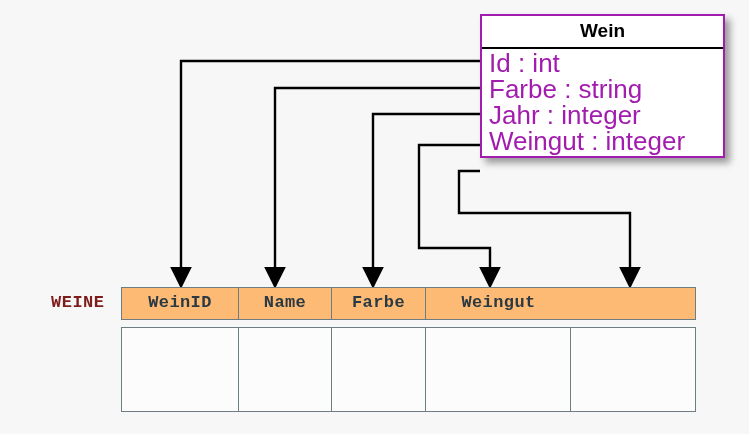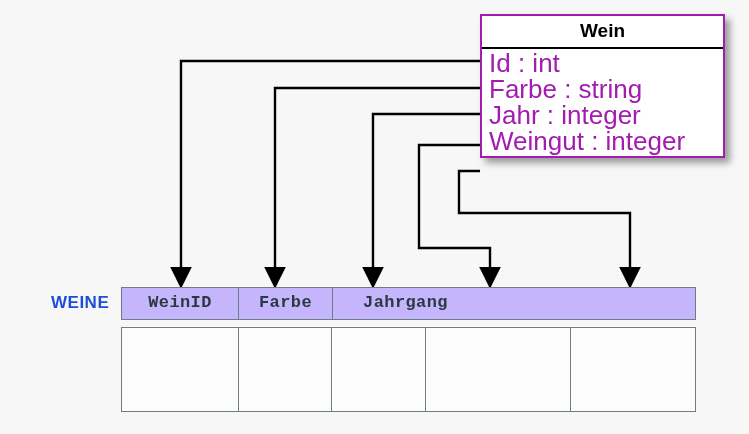--- a/index.html
+++ b/index.html
@@ -62,37 +62,37 @@
     width: 749px;
     height: 434px;
     z-index: 2;
   }
 
   
   .table-label {
     position: absolute;
     left: 51px;
     top: 293px;
-    font-family: Liberation Sans, sans-serif;
+    font-family: Liberation Mono, monospace;
     font-weight: bold;
     font-size: 17px;
     letter-spacing: 0.5px;
-    color: #1d4ed8;
+    color: #7f1d1d;
     z-index: 4;
   }
   .rel-table {
     position: absolute;
     left: 121px;
     top: 287px;
     z-index: 4;
   }
   .rel-header {
     display: flex;
     border: 1.5px solid #6e7d84;
-    background: #c4b5fd;
+    background: #fdba74;
     box-sizing: border-box;
   }
   .rel-header .cell {
     box-sizing: border-box;
     border-right: 1.5px solid #6e7d84;
     height: 31px;
     line-height: 30px;
     text-align: center;
     font-family: "Liberation Mono", monospace;
     font-weight: bold;
@@ -154,22 +154,23 @@
       <div class="uml-attr">Jahr : integer</div>
       <div class="uml-attr">Weingut : integer</div>
     </div>
   </div>
 
   <div class="table-label">WEINE</div>
 
   <div class="rel-table">
     <div class="rel-header">
       <div class="cell c0">WeinID</div>
+      <div class="cell c1">Name</div>
       <div class="cell c2">Farbe</div>
-      <div class="cell c3">Jahrgang</div>
+      <div class="cell c3">Weingut</div>
     </div>
     <div class="rel-body">
       <div class="cell c0"></div>
       <div class="cell c1"></div>
       <div class="cell c2"></div>
       <div class="cell c3"></div>
       <div class="cell c4"></div>
     </div>
   </div>
 

